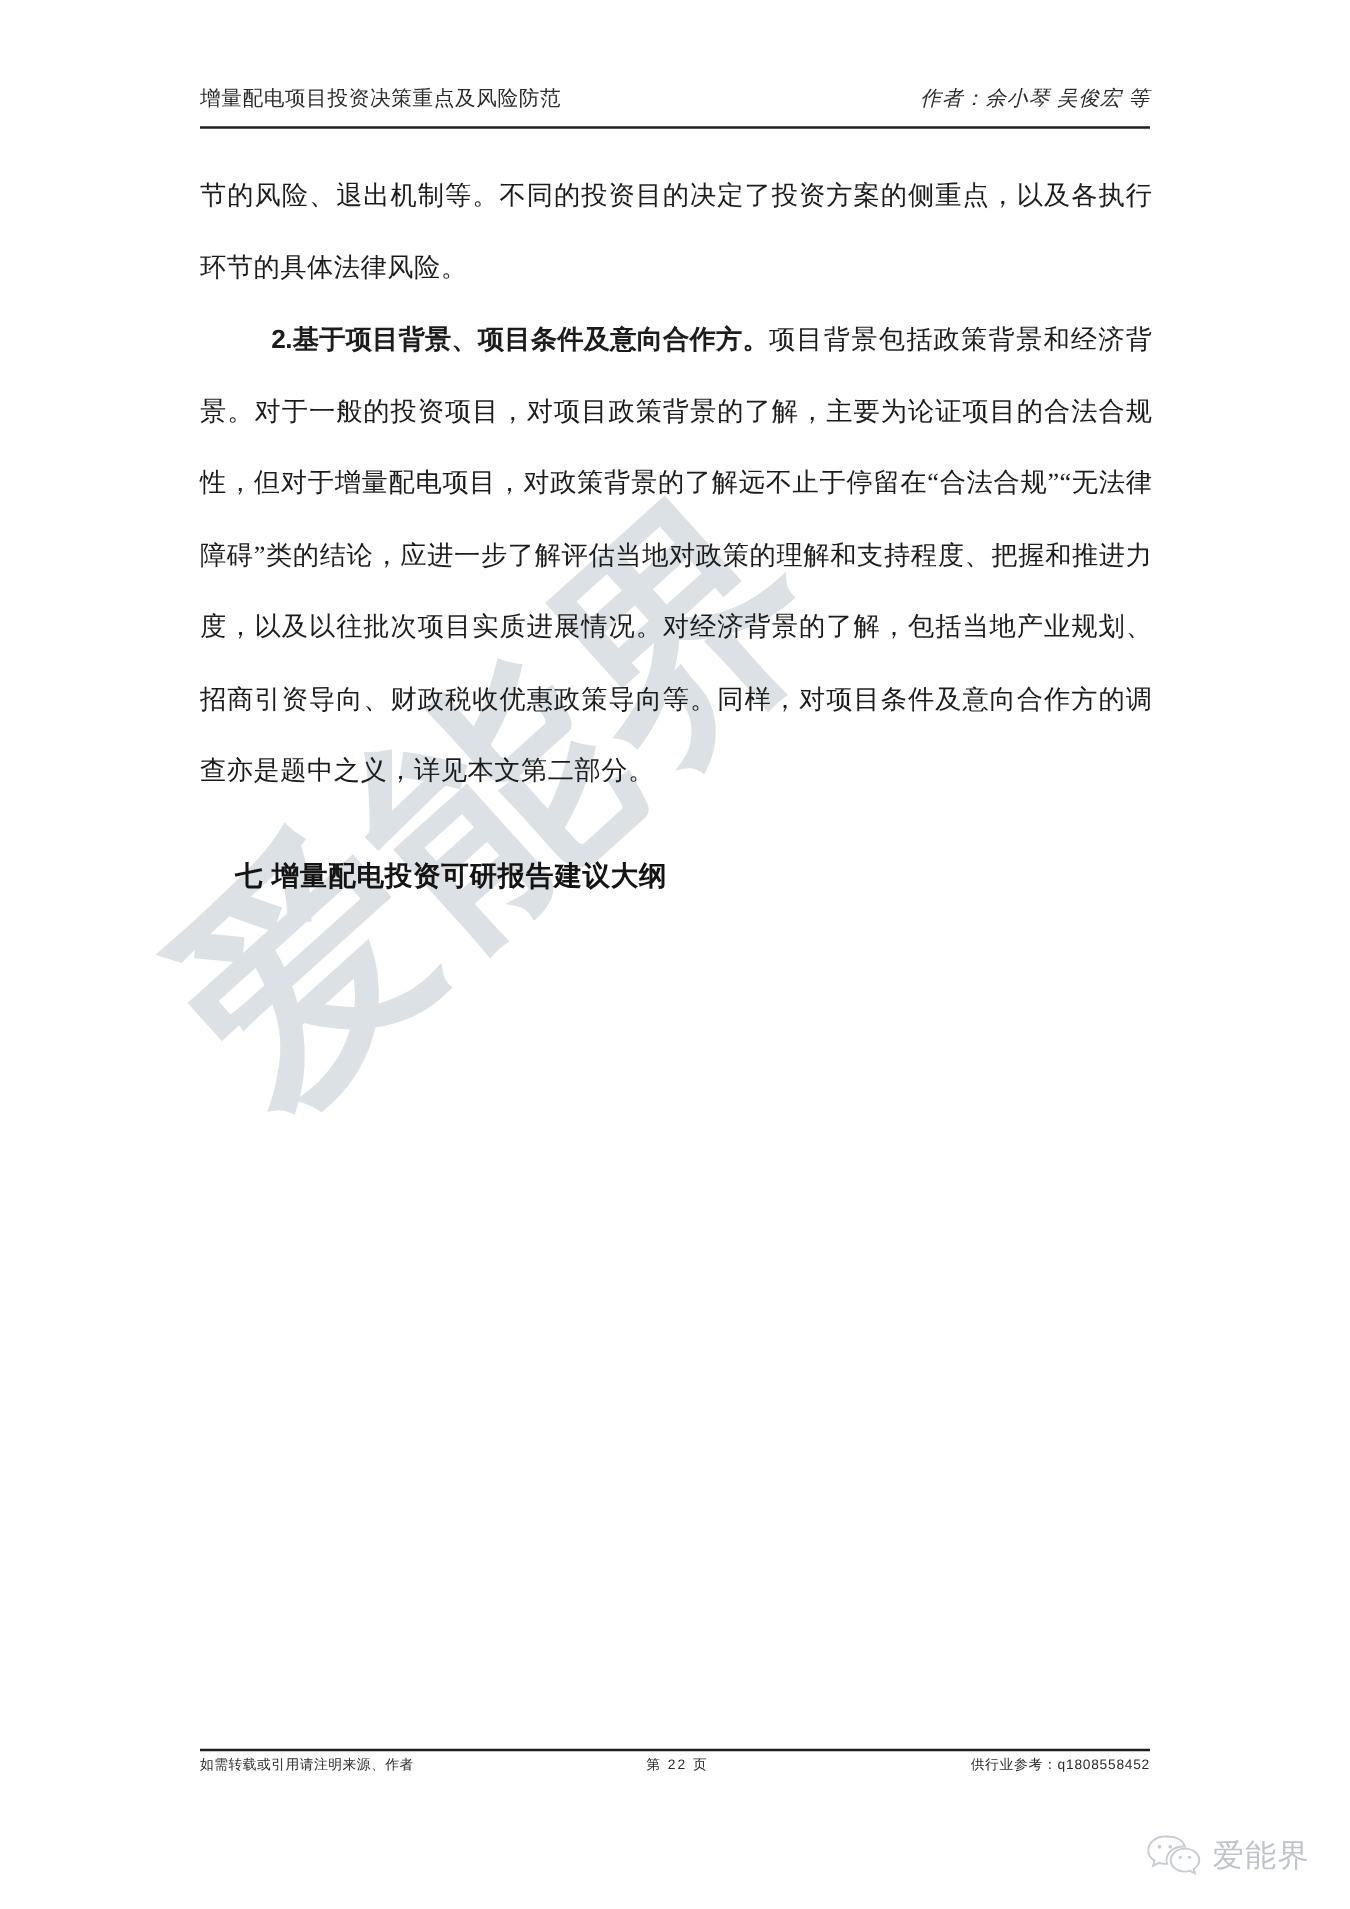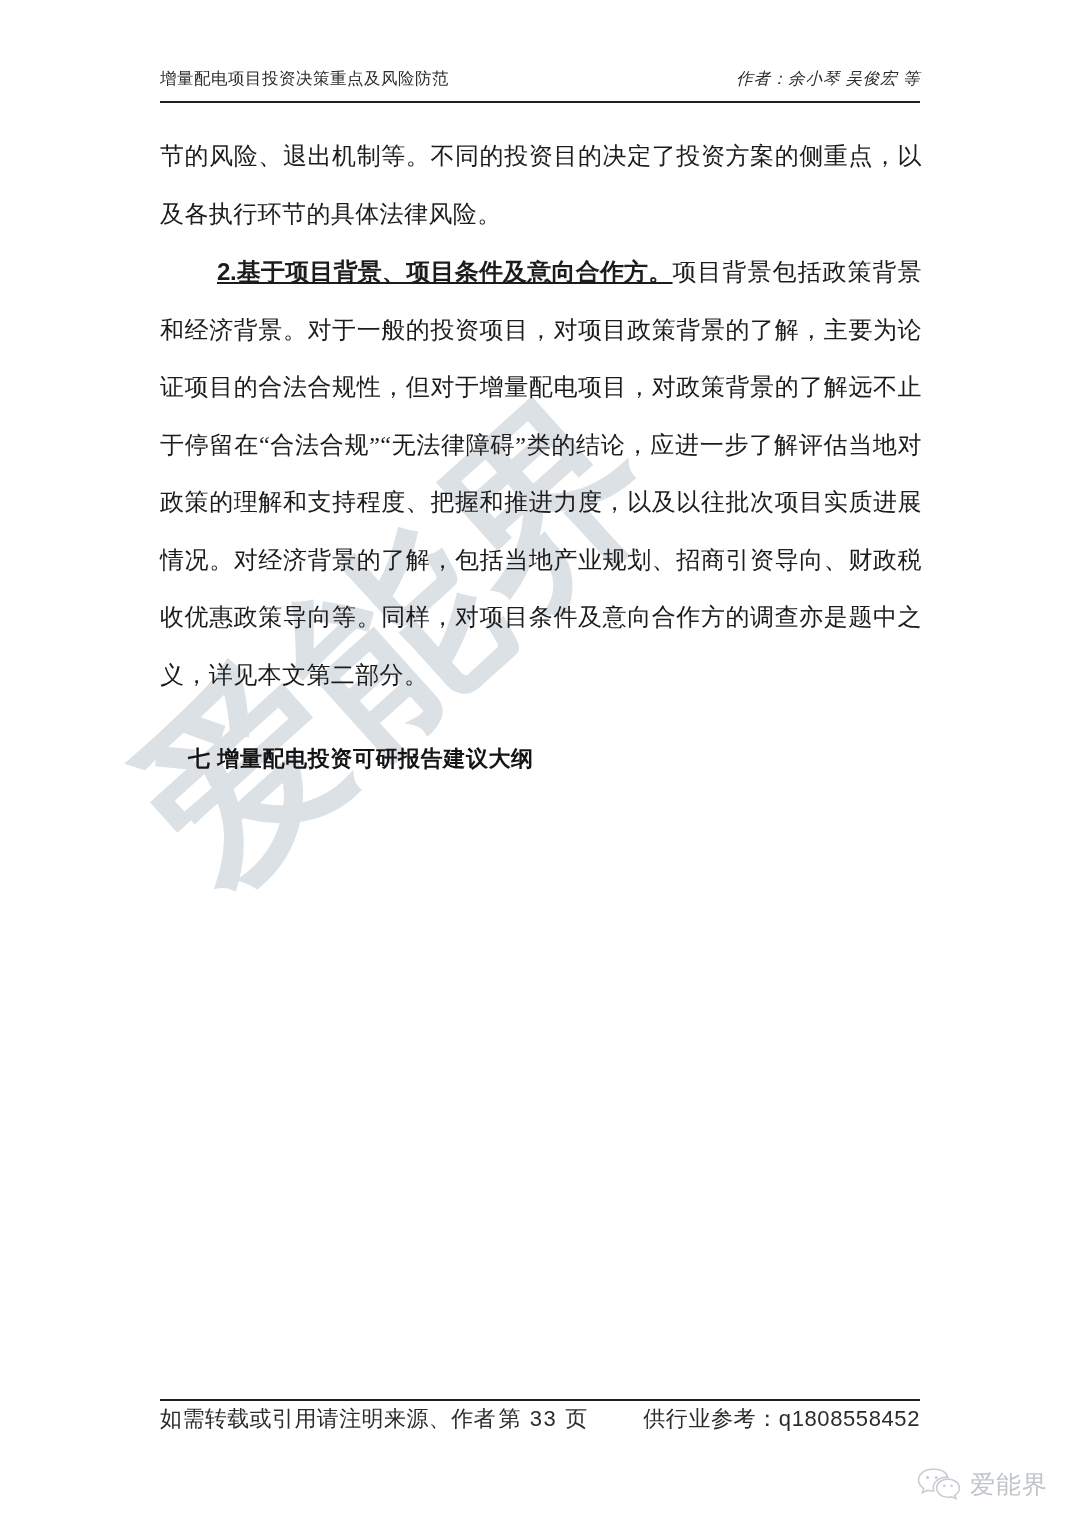--- a/index.html
+++ b/index.html
@@ -86,36 +86,35 @@
   
   .body-block {
     position: absolute;
     left: 160px;
     top: 128px;
     width: 762px;
   }
 
   p.para {
     margin: 0;
-    font-size: 24px;
+    font-size: 21px;
     line-height: 57.5px;
     letter-spacing: 0.4px;
     text-align: justify;
     text-justify: inter-ideograph;
     text-indent: 0;
     color: #1c1c1c;
   }
   p.para.indent {
     text-indent: 57px;
   }
   p.para .lead {
     font-weight: 700;
     font-family: "Liberation Sans", "DejaVu Sans", sans-serif;
     letter-spacing: -0.4px;
-    text-decoration: underline;
   }
 
   h2.section-heading {
     margin: 0;
     font-family: "Liberation Sans", "DejaVu Sans", sans-serif;
     font-weight: 700;
     font-size: 22px;
     line-height: 57.5px;
     letter-spacing: 0.6px;
     text-indent: 28px;
@@ -136,21 +135,21 @@
   }
   .page-footer {
     position: absolute;
     left: 160px;
     top: 1404px;
     width: 760px;
     display: flex;
     justify-content: space-between;
     align-items: flex-start;
     font-family: "Liberation Sans", "DejaVu Sans", sans-serif;
-    font-size: 22px;
+    font-size: 11px;
     letter-spacing: 0.4px;
     color: #2b2b2b;
   }
   .page-footer .ftr-center {
     position: absolute;
     left: 50%;
     transform: translateX(-46%);
     letter-spacing: 1.6px;
   }
   .page-footer .ftr-right {
@@ -212,21 +211,21 @@
 
       <div class="spacer-sm"></div>
 
 
 
     </div>
 
     <div class="footer-rule"></div>
     <div class="page-footer">
       <span class="ftr-left">如需转载或引用请注明来源、作者</span>
-      <span class="ftr-center">第 33 页</span>
+      <span class="ftr-center">第 22 页</span>
       <span class="ftr-right">供行业参考：q1808558452</span>
     </div>
 
     <div class="brand-badge">
       <span class="wechat-glyph-wrap">
         <svg class="wechat-glyph" viewBox="0 0 46 36" xmlns="http://www.w3.org/2000/svg" fill="none" stroke="#c2c8ce" stroke-width="1.5">
           <path d="M16.2 3.2C8.6 3.2 2.6 8.1 2.6 14.1c0 3.4 2 6.4 5.1 8.4l-1.3 4.2 4.7-2.4c1.6.5 3.4.8 5.1.8.5 0 1 0 1.5-.1-.3-.9-.5-1.9-.5-2.9 0-6 5.9-10.9 13.2-10.9.5 0 .9 0 1.4.1-1.1-4.9-6.7-8.1-12.6-8.1h-3z"></path>
           <circle cx="11.6" cy="11.4" r="1.5" fill="#c2c8ce" stroke="none"></circle>
           <circle cx="20.2" cy="11.4" r="1.5" fill="#c2c8ce" stroke="none"></circle>
           <path d="M43.4 22.1c0-5.1-5.1-9.2-11.4-9.2s-11.4 4.1-11.4 9.2 5.1 9.2 11.4 9.2c1.4 0 2.8-.2 4-.6l3.9 2-1.1-3.4c2.8-1.7 4.6-4.3 4.6-7.2z"></path>

